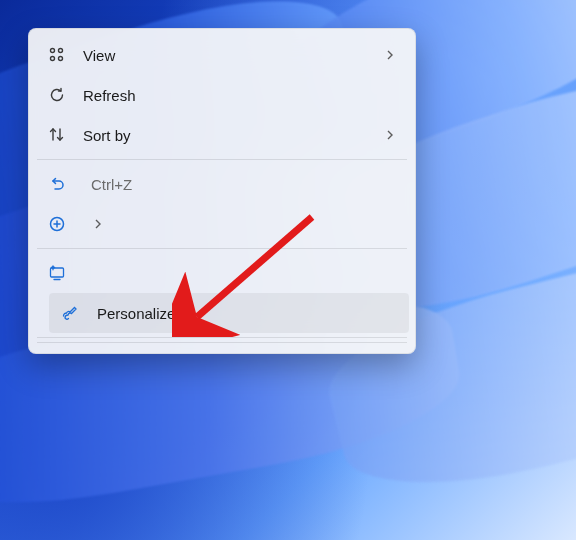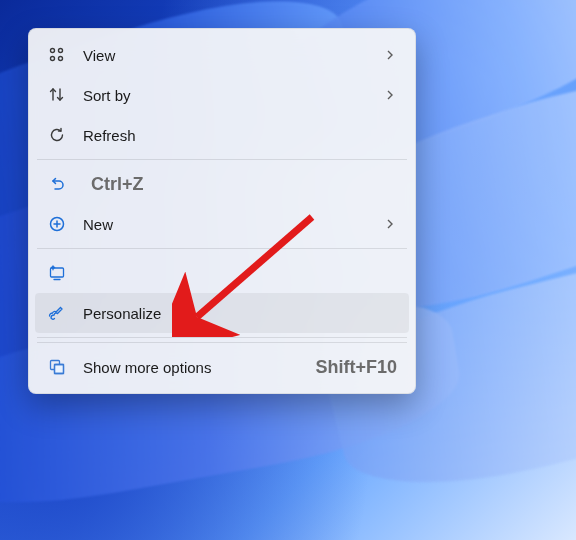--- a/index.html
+++ b/index.html
@@ -58,30 +58,31 @@
   .menu-item {
     display: flex;
     align-items: center;
     height: 40px;
     padding: 0 12px;
     border-radius: 4px;
     cursor: default;
   }
   .menu-item.hover {
     background: rgba(0,0,0,0.055);
+    margin-left: 14px;
   }
   .mi-icon {
     width: 20px; height: 20px;
     flex: 0 0 20px;
     margin-right: 16px;
     display: flex; align-items: center; justify-content: center;
   }
   .mi-icon svg { width: 18px; height: 18px; display:block; }
   .mi-label { flex: 1 1 auto; }
-  .mi-accel { color: #6b6b6b; font-size: 18px; margin-left: 8px; font-weight: bold; }
+  .mi-accel { color: #6b6b6b; font-size: 15px; margin-left: 8px; }
   .mi-sub {
     width: 14px; flex: 0 0 14px; margin-left: 8px;
     display:flex; align-items:center; justify-content:center;
   }
   .mi-sub svg { width: 10px; height: 10px; stroke:#5c5c5c; }
   .sep {
     height: 1px;
     background: rgba(0,0,0,0.10);
     margin: 4px 2px;
   }
@@ -117,64 +118,63 @@
       <span class="mi-sub">
         <svg viewBox="0 0 10 10" fill="none" stroke-width="1.4">
             <path d="M3 1l4 4-4 4"></path>
           </svg>
       </span>
     </div>
 
     <div class="menu-item">
       <span class="mi-icon">
         <svg viewBox="0 0 18 18" fill="none" stroke="#3a3a3a" stroke-width="1.4" stroke-linecap="round">
+          <path d="M14.5 9a5.5 5.5 0 1 1-1.8-4.1"></path>
+          <path d="M13 2.5V5h-2.5"></path>
+        </svg>
+      </span>
+      <span class="mi-label">Refresh</span>
+    </div>
+
+    <div class="menu-item">
+      <span class="mi-icon">
+        <svg viewBox="0 0 18 18" fill="none" stroke="#3a3a3a" stroke-width="1.4" stroke-linecap="round">
           <path d="M5 3v11"></path>
             <path d="M2.5 5.5L5 3l2.5 2.5"></path>
           <path d="M12 14V3"></path>
             <path d="M9.5 11.5L12 14l2.5-2.5"></path>
         </svg>
       </span>
       <span class="mi-label">Sort by</span>
       <span class="mi-sub">
         <svg viewBox="0 0 10 10" fill="none" stroke-width="1.4">
             <path d="M3 1l4 4-4 4"></path>
           </svg>
       </span>
     </div>
 
-    <div class="menu-item">
-      <span class="mi-icon">
-        <svg viewBox="0 0 18 18" fill="none" stroke="#3a3a3a" stroke-width="1.4" stroke-linecap="round">
-          <path d="M14.5 9a5.5 5.5 0 1 1-1.8-4.1"></path>
-          <path d="M13 2.5V5h-2.5"></path>
-        </svg>
-      </span>
-      <span class="mi-label">Refresh</span>
-    </div>
-
     <div class="sep"></div>
 
     <div class="menu-item">
       <span class="mi-icon">
         <svg viewBox="0 0 18 18" fill="none" stroke="#1e6fd8" stroke-width="1.5" stroke-linecap="round">
           <path d="M5 6H11a4 4 0 1 1 0 8H7"></path>
           <path d="M7.5 3.5L5 6l2.5 2.5"></path>
         </svg>
       </span>
       <span class="mi-accel">Ctrl+Z</span>
     </div>
 
     <div class="menu-item">
       <span class="mi-icon">
         <svg viewBox="0 0 18 18" fill="none" stroke="#1e6fd8" stroke-width="1.5" stroke-linecap="round">
           <circle cx="9" cy="9" r="6.5"></circle>
           <path d="M9 6v6M6 9h6"></path>
         </svg>
       </span>
-      <span class="mi-label">New</span>
       <span class="mi-sub">
         <svg viewBox="0 0 10 10" fill="none" stroke-width="1.4">
             <path d="M3 1l4 4-4 4"></path>
           </svg>
       </span>
     </div>
 
     <div class="sep"></div>
 
     <div class="menu-item">
@@ -196,31 +196,20 @@
         </svg>
       </span>
       <span class="mi-label">Personalize</span>
     </div>
 
     <div class="sep"></div>
 
 
     <div class="sep"></div>
 
-    <div class="menu-item">
-      <span class="mi-icon">
-        <svg viewBox="0 0 18 18" fill="none" stroke="#3a7bd5" stroke-width="1.3">
-          <rect x="2.5" y="2.5" width="9" height="9" rx="1"></rect>
-          <path d="M6.5 6.5h9v9h-9z" fill="#eaf3ff"></path>
-          <rect x="6.5" y="6.5" width="9" height="9" rx="1"></rect>
-        </svg>
-      </span>
-      <span class="mi-label">Show more options</span>
-      <span class="mi-accel">Shift+F10</span>
-    </div>
 
   </div>
 
   <svg class="arrow-annot" width="160" height="130">
     <defs>
       <marker id="ah" markerWidth="12" markerHeight="12" refX="3" refY="6" orient="auto">
         <path d="M0 0L12 6L0 12L3 6Z" fill="#e21b1b"></path>
       </marker>
     </defs>
     <line x1="140" y1="10" x2="25" y2="110" stroke="#e21b1b" stroke-width="7" marker-end="url(#ah)"></line>

